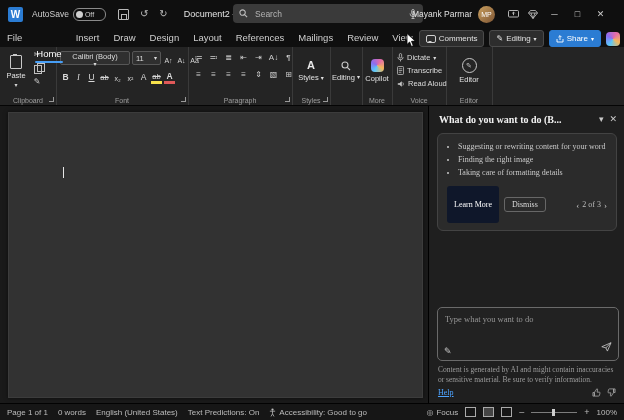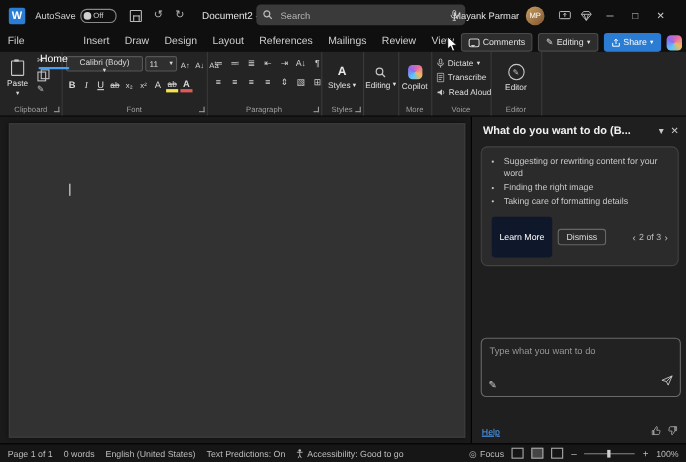--- a/index.html
+++ b/index.html
@@ -74,21 +74,21 @@
   .big-label{font-size:7.5px;color:#e0e0e0;display:flex;align-items:center;gap:2px;white-space:nowrap;}
   .styles-A{font-size:11px;color:#e8e8e8;font-weight:bold;line-height:1;}
   .vrow{display:flex;align-items:center;gap:3px;font-size:7.5px;color:#dcdcdc;height:13px;cursor:pointer;white-space:nowrap;}
   .editor-ic{width:13px;height:13px;border:1px solid #c8c8c8;border-radius:50%;display:flex;align-items:center;justify-content:center;font-size:7px;color:#c8c8c8;}
   
   .docarea{position:absolute;top:105px;left:0;width:428px;height:298px;background:#1a1a1a;}
   .page{position:absolute;left:8px;top:7px;width:413px;height:284px;background:#323232;border:1px solid #3c3c3c;
         box-shadow:0 0 4px rgba(0,0,0,.55);cursor:text;}
   .caret{position:absolute;left:54px;top:54px;width:1px;height:11px;background:#e6e6e6;}
   
-  .panel{position:absolute;top:105px;left:428px;width:196px;height:298px;background:#1f1f1f;border-left:1px solid #000;}
+  .panel{position:absolute;top:105px;left:428px;width:196px;height:298px;background:#1f1f1f;border-left:1px solid #000;font-family:Liberation Serif, serif;}
   .panel-h{display:flex;align-items:center;padding:9px 8px 4px 10px;gap:6px;}
   .panel-title{flex:1;font-size:10px;font-weight:bold;color:#f2f2f2;white-space:nowrap;overflow:hidden;}
   .ph-ic{font-size:9px;color:#c9c9c9;cursor:pointer;line-height:1;}
   .card{margin:4px 8px 0;background:#2b2b2b;border:1px solid #434343;border-radius:6px;padding:8px 9px 7px;}
   .card-head{font-size:9px;font-weight:bold;color:#4f9ff7;margin-bottom:5px;}
   .card ul{margin:0;padding-left:11px;font-size:8px;color:#c9c9c9;line-height:1.35;}
   .card li{margin-bottom:2px;}
   .card-actions{display:flex;align-items:center;gap:5px;margin-top:8px;}
   .btn-primary{background:#0f172a;color:#fff;font-size:8px;padding:14px 7px;border-radius:3px;cursor:pointer;white-space:nowrap;}
   .btn-ghost{border:1px solid #676767;color:#ddd;font-size:8px;padding:2px 7px;border-radius:3px;cursor:pointer;white-space:nowrap;}
@@ -373,20 +373,21 @@
   <div class="askbox">
     <textarea placeholder="Type what you want to do" style=""></textarea>
     <span class="pen-ic">✎</span>
     <span class="send-ic">
       <svg width="11" height="10" viewBox="0 0 12 11">
           <path d="M0.8 5.2 L11 0.8 L7 10 L5.3 6.4 Z M5.3 6.4 L11 0.8" fill="none" stroke="#c9c9c9" stroke-width="0.9"></path>
         </svg>
     </span>
   </div>
 
+  <div class="disclaimer">Content is generated by AI and might contain inaccuracies or sensitive material. Be sure to verify information.</div>
 
   <div class="panel-foot">
     <span class="help-link">Help</span>
     <span class="thumbs">
       <span class="thumb">
         <svg width="9" height="9" viewBox="0 0 10 10">
             <path d="M1 5 h1.6 v4 H1 Z M2.6 9 h4.6 q1 0 1.1-1 l0.6-2.5 q0.1-0.9-0.8-0.9 H5.6 L6.2 2 q0.2-1-0.8-1.2 L2.6 5 Z" fill="none" stroke="#b5b5b5" stroke-width="0.8"></path>
           </svg>
       </span>
       <span class="thumb">

